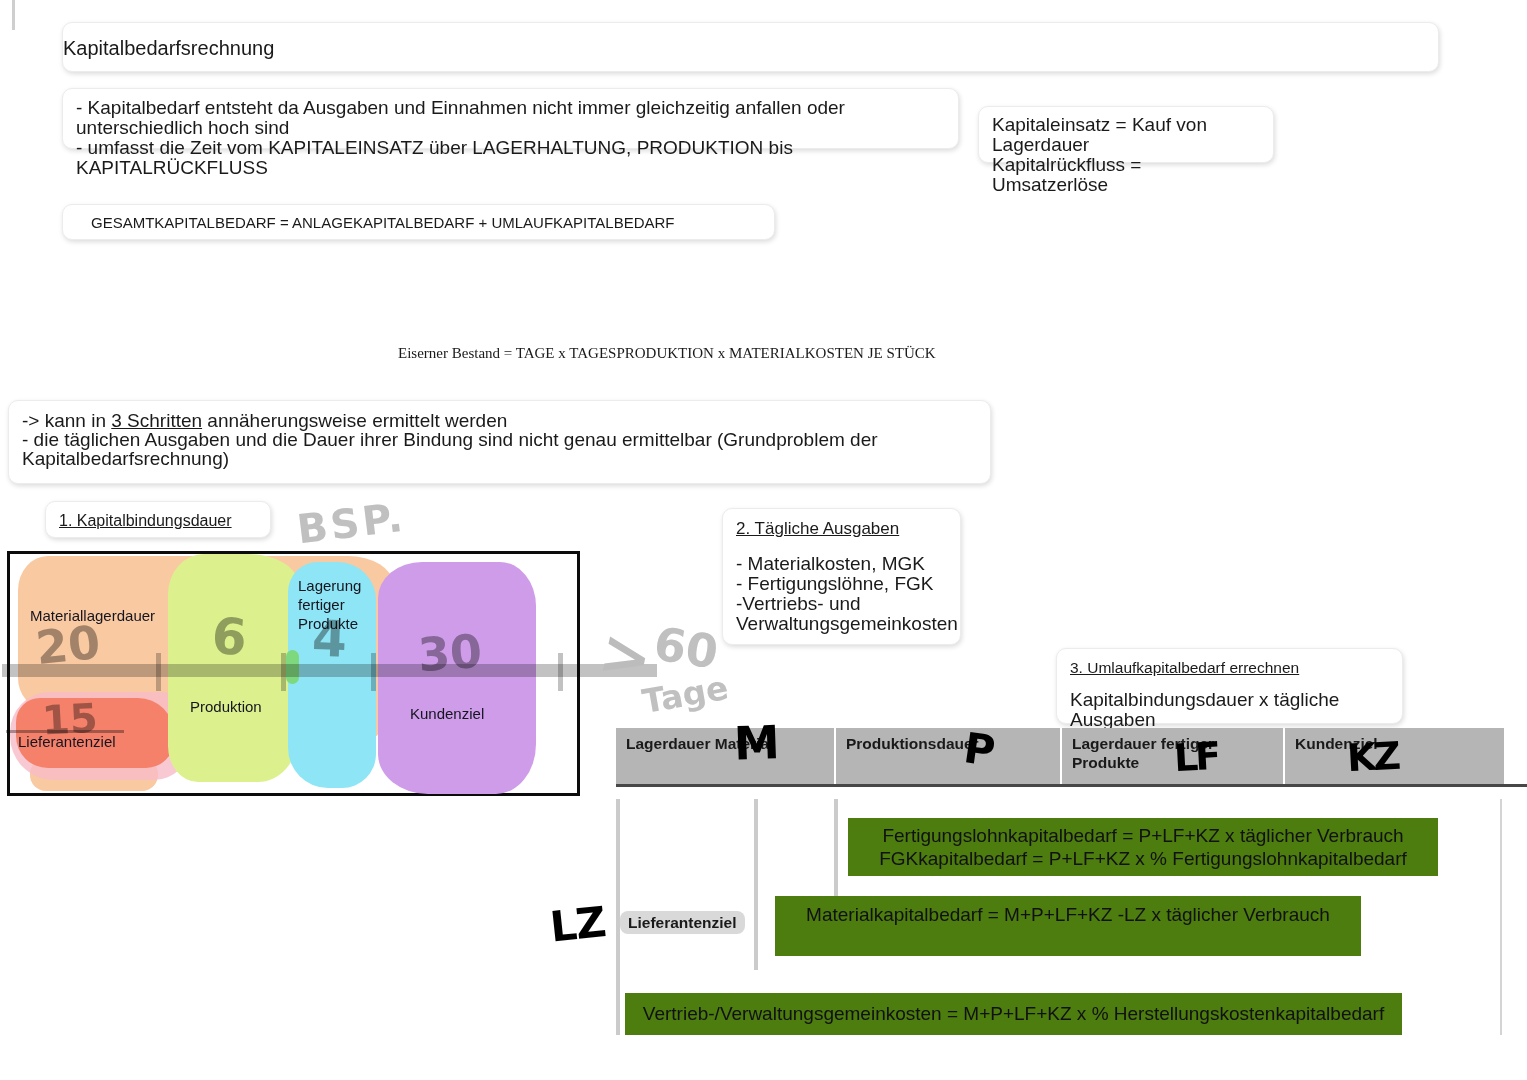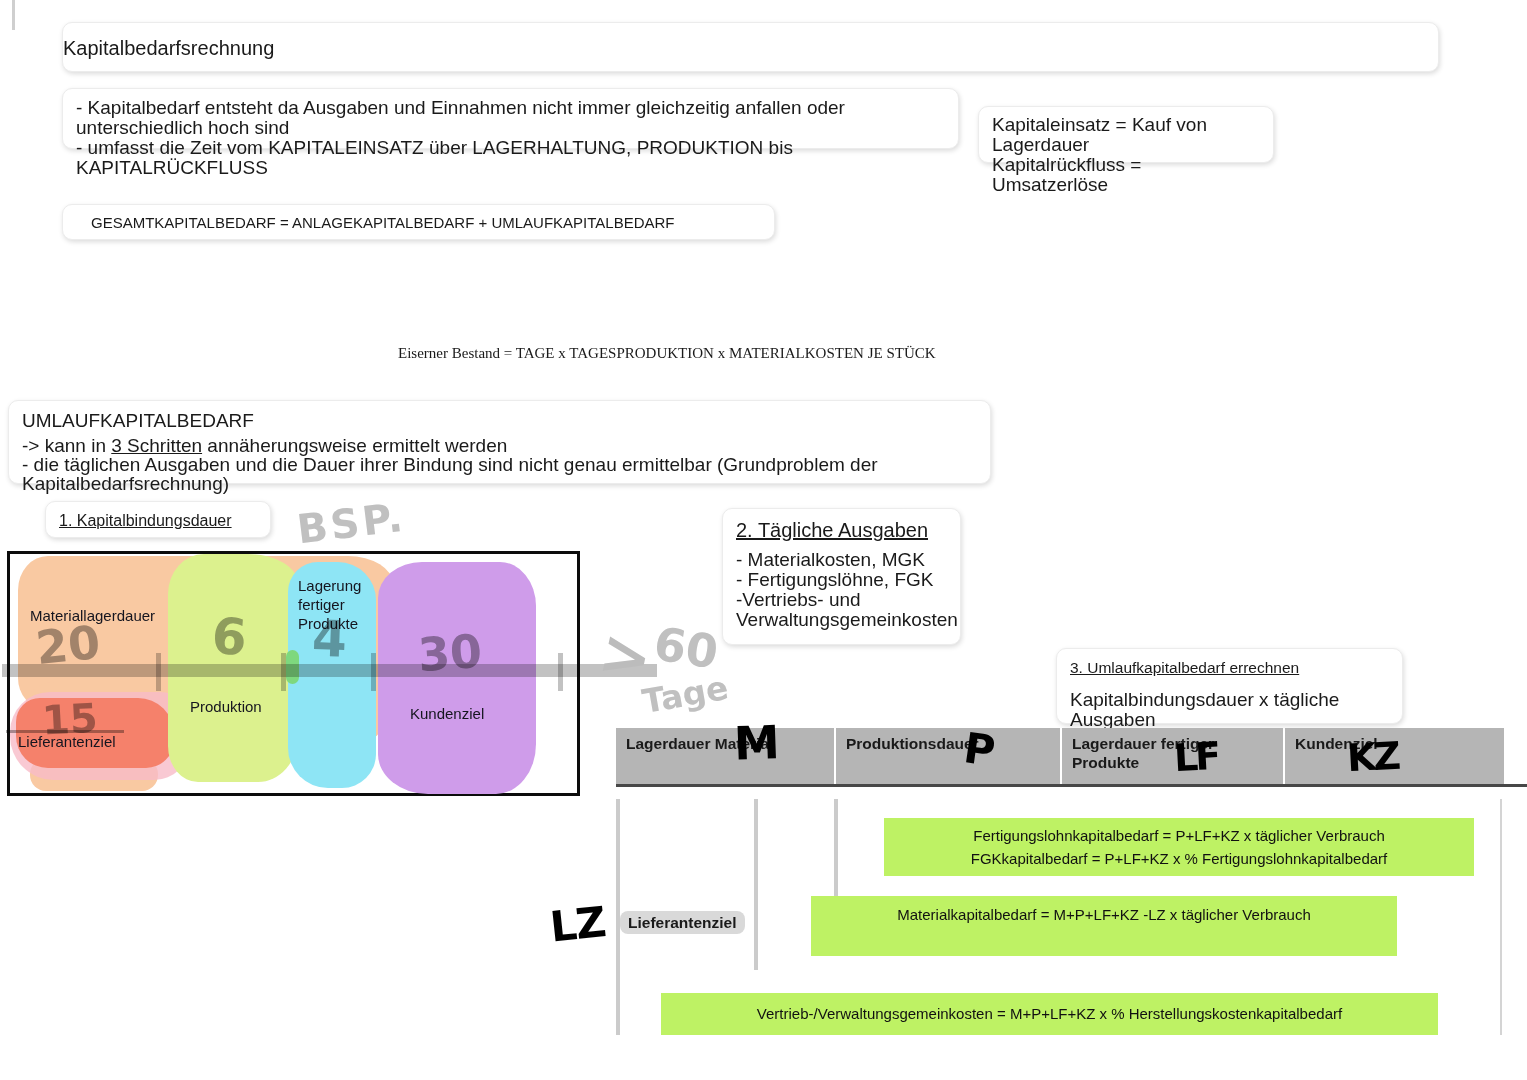--- a/index.html
+++ b/index.html
@@ -26,21 +26,21 @@
   .anlage-card .txt{line-height:19px;}
   .eiserner{left:398px;top:345px;font-size:15px;white-space:nowrap;z-index:3;font-family:Liberation Serif, serif;}
 
   .umlauf-card{left:8px;top:400px;width:983px;height:84px;padding:10px 13px;}
   .umlauf-card .txt{line-height:19px;}
   .umlauf-card .l1{margin-bottom:6px;}
 
   .step1-card{left:45px;top:501px;width:226px;height:37px;}
   .step1-card .t{font-size:16px;line-height:37px;padding-left:13px;}
   .step2-card{left:722px;top:508px;width:239px;height:137px;padding:10px 13px;}
-  .step2-card .h{font-size:20px;margin-bottom:8px;}
+  .step2-card .h{font-size:17px;margin-bottom:15px;}
   .step2-card .txt{line-height:20px;}
   .step3-card{left:1056px;top:648px;width:347px;height:76px;padding:10px 13px;}
   .step3-card .h{font-size:15.5px;margin-bottom:13px;}
 
   
   .hw{position:absolute;color:#c0c0c0;font-weight:bold;font-family:"DejaVu Sans",sans-serif;}
   .bsp{left:297px;top:500px;font-size:40px;transform:rotate(-7deg);letter-spacing:3px;}
 
   
   .diagram{position:absolute;left:7px;top:551px;width:573px;height:245px;
@@ -78,22 +78,22 @@
   .abbr-p{left:128px;top:12px;font-size:42px;transform:rotate(8deg);}
   .abbr-lf{left:112px;top:20px;font-size:38px;letter-spacing:-3px;transform:rotate(-3deg);}
   .abbr-kz{left:62px;top:20px;font-size:38px;letter-spacing:-3px;transform:rotate(-3deg);}
 
   .gline{position:absolute;background:#cbcbcb;width:4px;}
   .gl-left{left:616px;top:799px;height:236px;}
   .gl-c1{left:754px;top:799px;height:171px;}
   .gl-c2{left:834px;top:799px;height:136px;}
   .gl-right{left:1500px;top:799px;width:2px;height:236px;background:#d4d4d4;}
 
-  .fbox{position:absolute;background:#bef264;text-align:center;font-size:15px;
-        line-height:23px;color:#111;box-sizing:border-box;margin-left:36px;}
+  .fbox{position:absolute;background:#4d7c0f;text-align:center;font-size:19px;
+        line-height:23px;color:#111;box-sizing:border-box;}
   .fbox1{left:848px;top:818px;width:590px;height:58px;padding-top:6px;}
   .fbox2{left:775px;top:896px;width:586px;height:60px;padding-top:7px;}
   .fbox3{left:625px;top:993px;width:777px;height:42px;line-height:42px;}
 
   .rowlabel{position:absolute;left:620px;top:914px;}
   .rowlabel span{background:#d9d9d9;border-radius:8px;padding:3px 8px;font-weight:bold;font-size:15.5px;}
   .lz{left:550px;top:900px;font-size:42px;color:#000;transform:rotate(-6deg);letter-spacing:-1px;
       font-weight:900;font-family:"DejaVu Sans",sans-serif;}
 </style>
 </head>
@@ -117,21 +117,20 @@
     <div class="txt">Kapitalrückfluss = Umsatzerlöse</div>
   </div>
 
   <div class="card total-card">
     <div class="t">GESAMTKAPITALBEDARF = ANLAGEKAPITALBEDARF + UMLAUFKAPITALBEDARF</div>
   </div>
 
   <div class="abs eiserner">Eiserner Bestand =  TAGE x TAGESPRODUKTION x MATERIALKOSTEN JE STÜCK</div>
 
   <div class="card umlauf-card">
-    <div class="txt l1">UMLAUFKAPITALBEDARF</div>
     <div class="txt"><span>-&gt; kann in </span><span class="u">3 Schritten</span><span> annäherungsweise ermittelt werden</span></div>
     <div class="txt">- die täglichen Ausgaben und die Dauer ihrer Bindung sind nicht genau ermittelbar (Grundproblem der Kapitalbedarfsrechnung)</div>
   </div>
 
   <div class="card step1-card">
     <div class="t u">1. Kapitalbindungsdauer</div>
   </div>
 
   <div class="hw bsp">BSP.</div>
 

